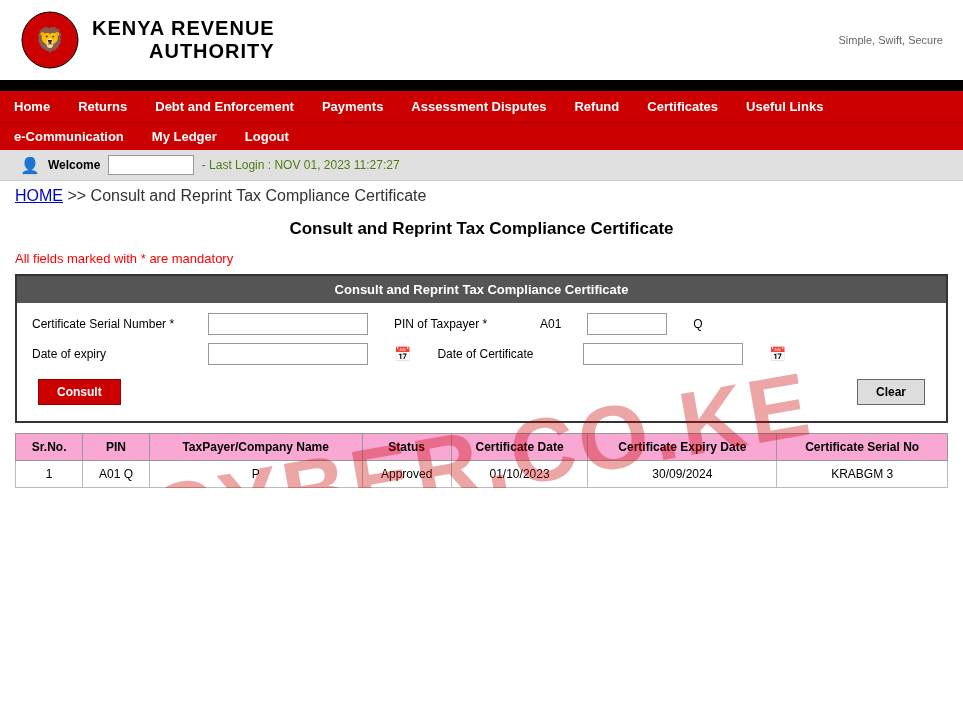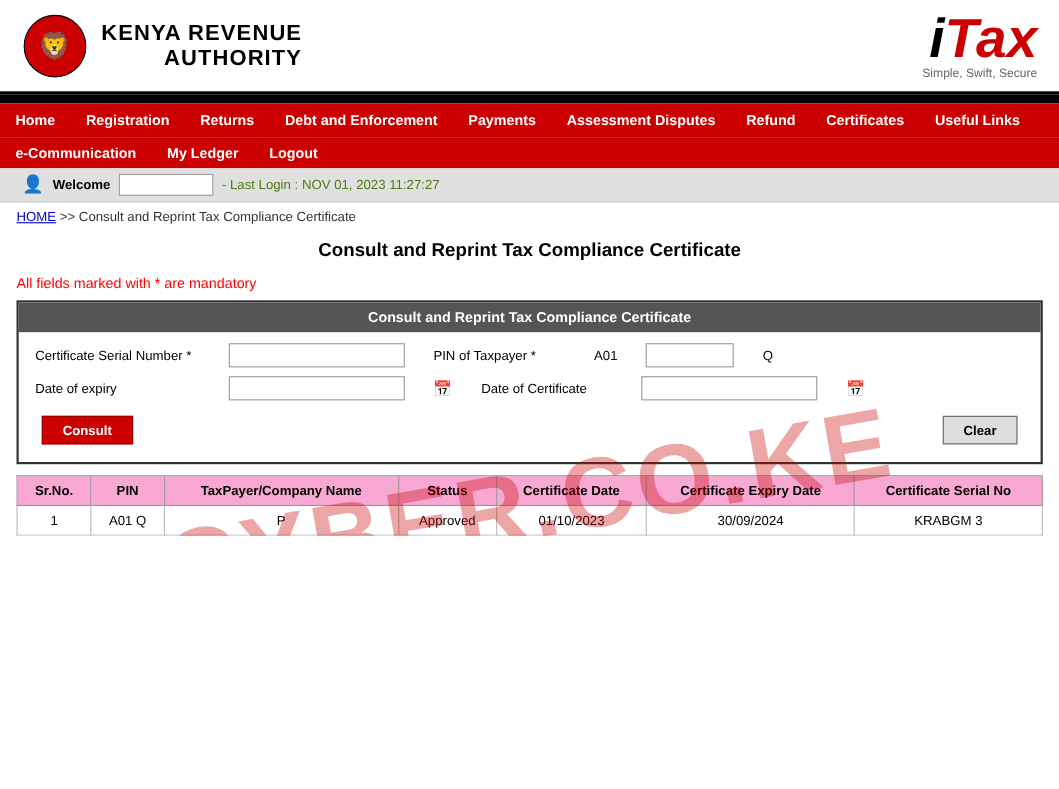--- a/index.html
+++ b/index.html
@@ -22,21 +22,21 @@
     .nav-bottom a { color: #fff; text-decoration: none; padding: 6px 14px; display: inline-block; font-size: 13px; font-weight: bold; }
 
     
     .welcome-bar { background: #e0e0e0; padding: 5px 20px; display: flex; align-items: center; gap: 8px; font-size: 12px; border-bottom: 1px solid #ccc; }
     .welcome-bar .user-icon { color: #555; font-size: 16px; }
     .welcome-text { font-weight: bold; }
     .username-box { background: #fff; border: 1px solid #999; padding: 2px 40px; display: inline-block; }
     .last-login { color: #4d7c0f; }
 
     
-    .breadcrumb { padding: 6px 15px; font-size: 12px; color: #333; }
+    .breadcrumb { padding: 6px 15px; font-size: 16px; color: #333; }
     .breadcrumb a { color: #00c; text-decoration: underline; }
 
     
     .page-title { text-align: center; font-size: 17px; font-weight: bold; padding: 8px; color: #000; }
     .mandatory-note { color: red; font-size: 13px; padding: 4px 15px 8px 15px; }
 
     
     .form-panel { border: 2px solid #333; margin: 0 15px 10px 15px; }
     .form-panel-title { background: #555; color: #fff; text-align: center; font-weight: bold; padding: 6px; font-size: 13px; }
     .form-body { padding: 10px 15px; }
@@ -69,31 +69,27 @@
       <text x="30" y="38" text-anchor="middle" font-size="24" fill="#fff" font-weight="bold">🦁</text>
     </svg>
     <div>
       <div style="font-size:20px; font-weight:bold; text-transform:uppercase; letter-spacing:1px;text-align:right;">
         <span>Kenya Revenue</span><br>
         <span>Authority</span>
       </div>
     </div>
   </div>
   <div class="itax-logo">
-    <div class="itax-text">
-      <span style="color:#c00; font-style:italic; font-size:50px; font-weight:900;"><span style="color:#000;">i</span>Tax</span>
-    </div>
     <div class="itax-tagline">Simple, Swift, Secure</div>
   </div>
 </div>
 <div class="header-stripe"></div>
 
 <div class="nav-top">
   <a>Home</a>
-  <a>Registration</a>
   <a>Returns</a>
   <a>Debt and Enforcement</a>
   <a>Payments</a>
   <a>Assessment Disputes</a>
   <a>Refund</a>
   <a>Certificates</a>
   <a>Useful Links</a>
 </div>
 <div class="nav-bottom">
   <a>e-Communication</a>

